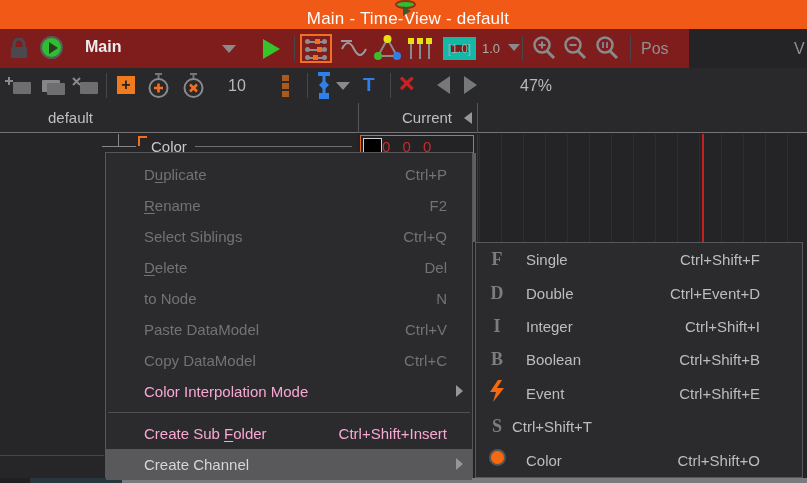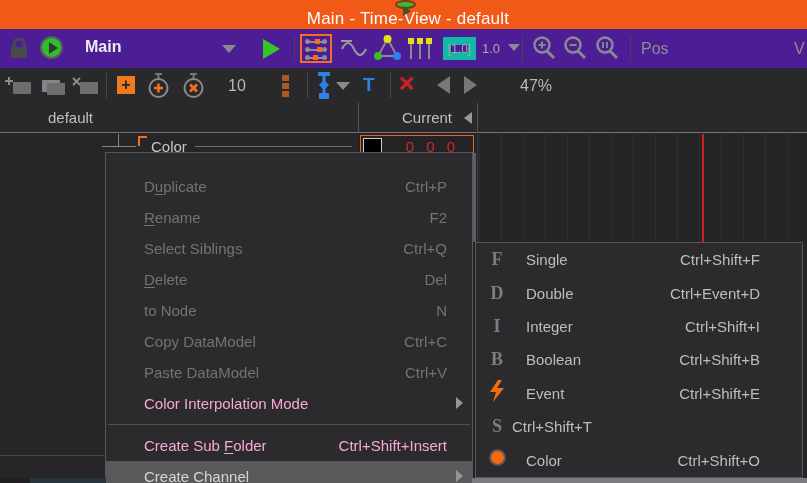--- a/index.html
+++ b/index.html
@@ -10,21 +10,21 @@
 
   
   .titlebar{left:0;top:0;width:807px;height:29px;background:#f05a16;display:flex;align-items:center;flex-direction:column;}
   .title-icon{width:21px;height:21px;border-radius:50%;background:#2fbe2e;border:2px solid #8a3315;
               margin-left:4px;position:relative;}
   .title-icon:after{content:"";position:absolute;left:6px;top:4px;border-left:8px solid #3f5530;
                     border-top:5px solid transparent;border-bottom:5px solid transparent;}
   .title-text{color:#fdfdfd;font-size:17px;margin-left:9px;letter-spacing:.2px;}
 
   
-  .toolbar1{left:0;top:29px;width:807px;height:39px;background:#4c1d95;}
+  .toolbar1{left:0;top:29px;width:689px;height:39px;background:#7f1d1d;}
   .toolbar2{left:0;top:68px;width:807px;height:35px;background:#29292c;}
   .vsep{position:absolute;width:1px;background:#47474b;}
   .t1sep{top:7px;height:25px;} .t2sep{top:5px;height:25px;}
 
   .lock{left:8px;top:9px;width:22px;height:21px;}
   .mainlabel{left:85px;top:9px;font-size:16px;font-weight:bold;color:#ececee;}
   .caret{width:0;height:0;border-left:7px solid transparent;border-right:7px solid transparent;
          border-top:8px solid #8a8a8c;}
   .play-tri{width:0;height:0;border-left:17px solid #35c52a;border-top:10px solid transparent;
             border-bottom:10px solid transparent;}
@@ -71,31 +71,31 @@
   .playhead{left:702px;top:134px;width:2px;height:345px;background:#c42222;}
 
   
   .tree-h{left:102px;top:146px;width:34px;height:1px;background:#85858a;}
   .tree-v{left:118px;top:134px;width:1px;height:13px;background:#85858a;}
   .ocorner{left:138px;top:136px;width:9px;height:10px;border-left:2px solid #f07020;border-top:2px solid #f07020;}
   .colorlabel{left:151px;top:138px;font-size:15px;color:#c8c8ca;}
   .rowrule{left:195px;top:146px;width:157px;height:1px;background:#6e6e71;}
   .curcell{left:360px;top:135px;width:114px;height:23px;border:1px solid #e8651c;display:flex;align-items:center;}
   .swatch{width:19px;height:17px;background:#000;border:1px solid #cfcfcf;margin-left:2px;}
-  .curval{flex:1;text-align:center;color:#cc2a2a;font-size:15px;letter-spacing:4px;padding-left:10px;}
+  .curval{flex:1;color:#cc2a2a;font-size:15px;letter-spacing:4px;}
 
   .leftline{left:0;top:455px;width:104px;height:1px;background:#47474b;}
   .scrollstub{left:471px;top:153px;width:5px;height:89px;background:#5e5e63;}
   .bstrip-a{left:0;top:478px;width:30px;height:5px;background:#202023;}
   .bstrip-b{left:30px;top:478px;width:92px;height:5px;background:#27363c;}
   .bstrip-c{left:122px;top:478px;width:685px;height:5px;background:#7a7b7e;}
 
   
   .menu{left:105px;top:152px;width:368px;height:326px;background:#2b2b2e;border:1px solid #58585c;
-        padding-top:18px;z-index:5;}
+        padding-top:6px;z-index:5;}
   .menu-item{position:relative;height:31px;display:flex;align-items:center;font-size:15px;}
   .menu-item .lbl{margin-left:38px;flex:1;}
   .menu-item .sc{margin-right:25px;}
   .menu-item.disabled{color:#737376;}
   .menu-item.enabled{color:#f9a8d4;}
   .menu-item.hilite{background:#59595c;color:#d6d6d8;}
   .menu-sep{height:11px;position:relative;}
   .menu-sep:after{content:"";position:absolute;left:2px;right:2px;top:5px;height:1px;background:#505054;}
   .subarrow{position:absolute;right:9px;top:9px;width:0;height:0;border-top:6px solid transparent;
             border-bottom:6px solid transparent;border-left:7px solid #96969a;}
@@ -289,26 +289,26 @@
       </div>
       <div class="menu-item disabled">
         <span class="lbl"><span class="u">D</span>elete</span>
         <span class="sc">Del</span>
       </div>
       <div class="menu-item disabled">
         <span class="lbl">to Node</span>
         <span class="sc">N</span>
       </div>
       <div class="menu-item disabled">
+        <span class="lbl">Paste DataModel</span>
+        <span class="sc">Ctrl+V</span>
+      </div>
+      <div class="menu-item disabled">
         <span class="lbl">Copy DataModel</span>
         <span class="sc">Ctrl+C</span>
-      </div>
-      <div class="menu-item disabled">
-        <span class="lbl">Paste DataModel</span>
-        <span class="sc">Ctrl+V</span>
       </div>
       <div class="menu-item enabled">
         <span class="lbl">Color Interpolation Mode</span>
         <span class="subarrow"></span>
       </div>
       <div class="menu-sep"></div>
       <div class="menu-item enabled">
         <span class="lbl">Create Sub <span class="u">F</span>older</span>
         <span class="sc">Ctrl+Shift+Insert</span>
       </div>

